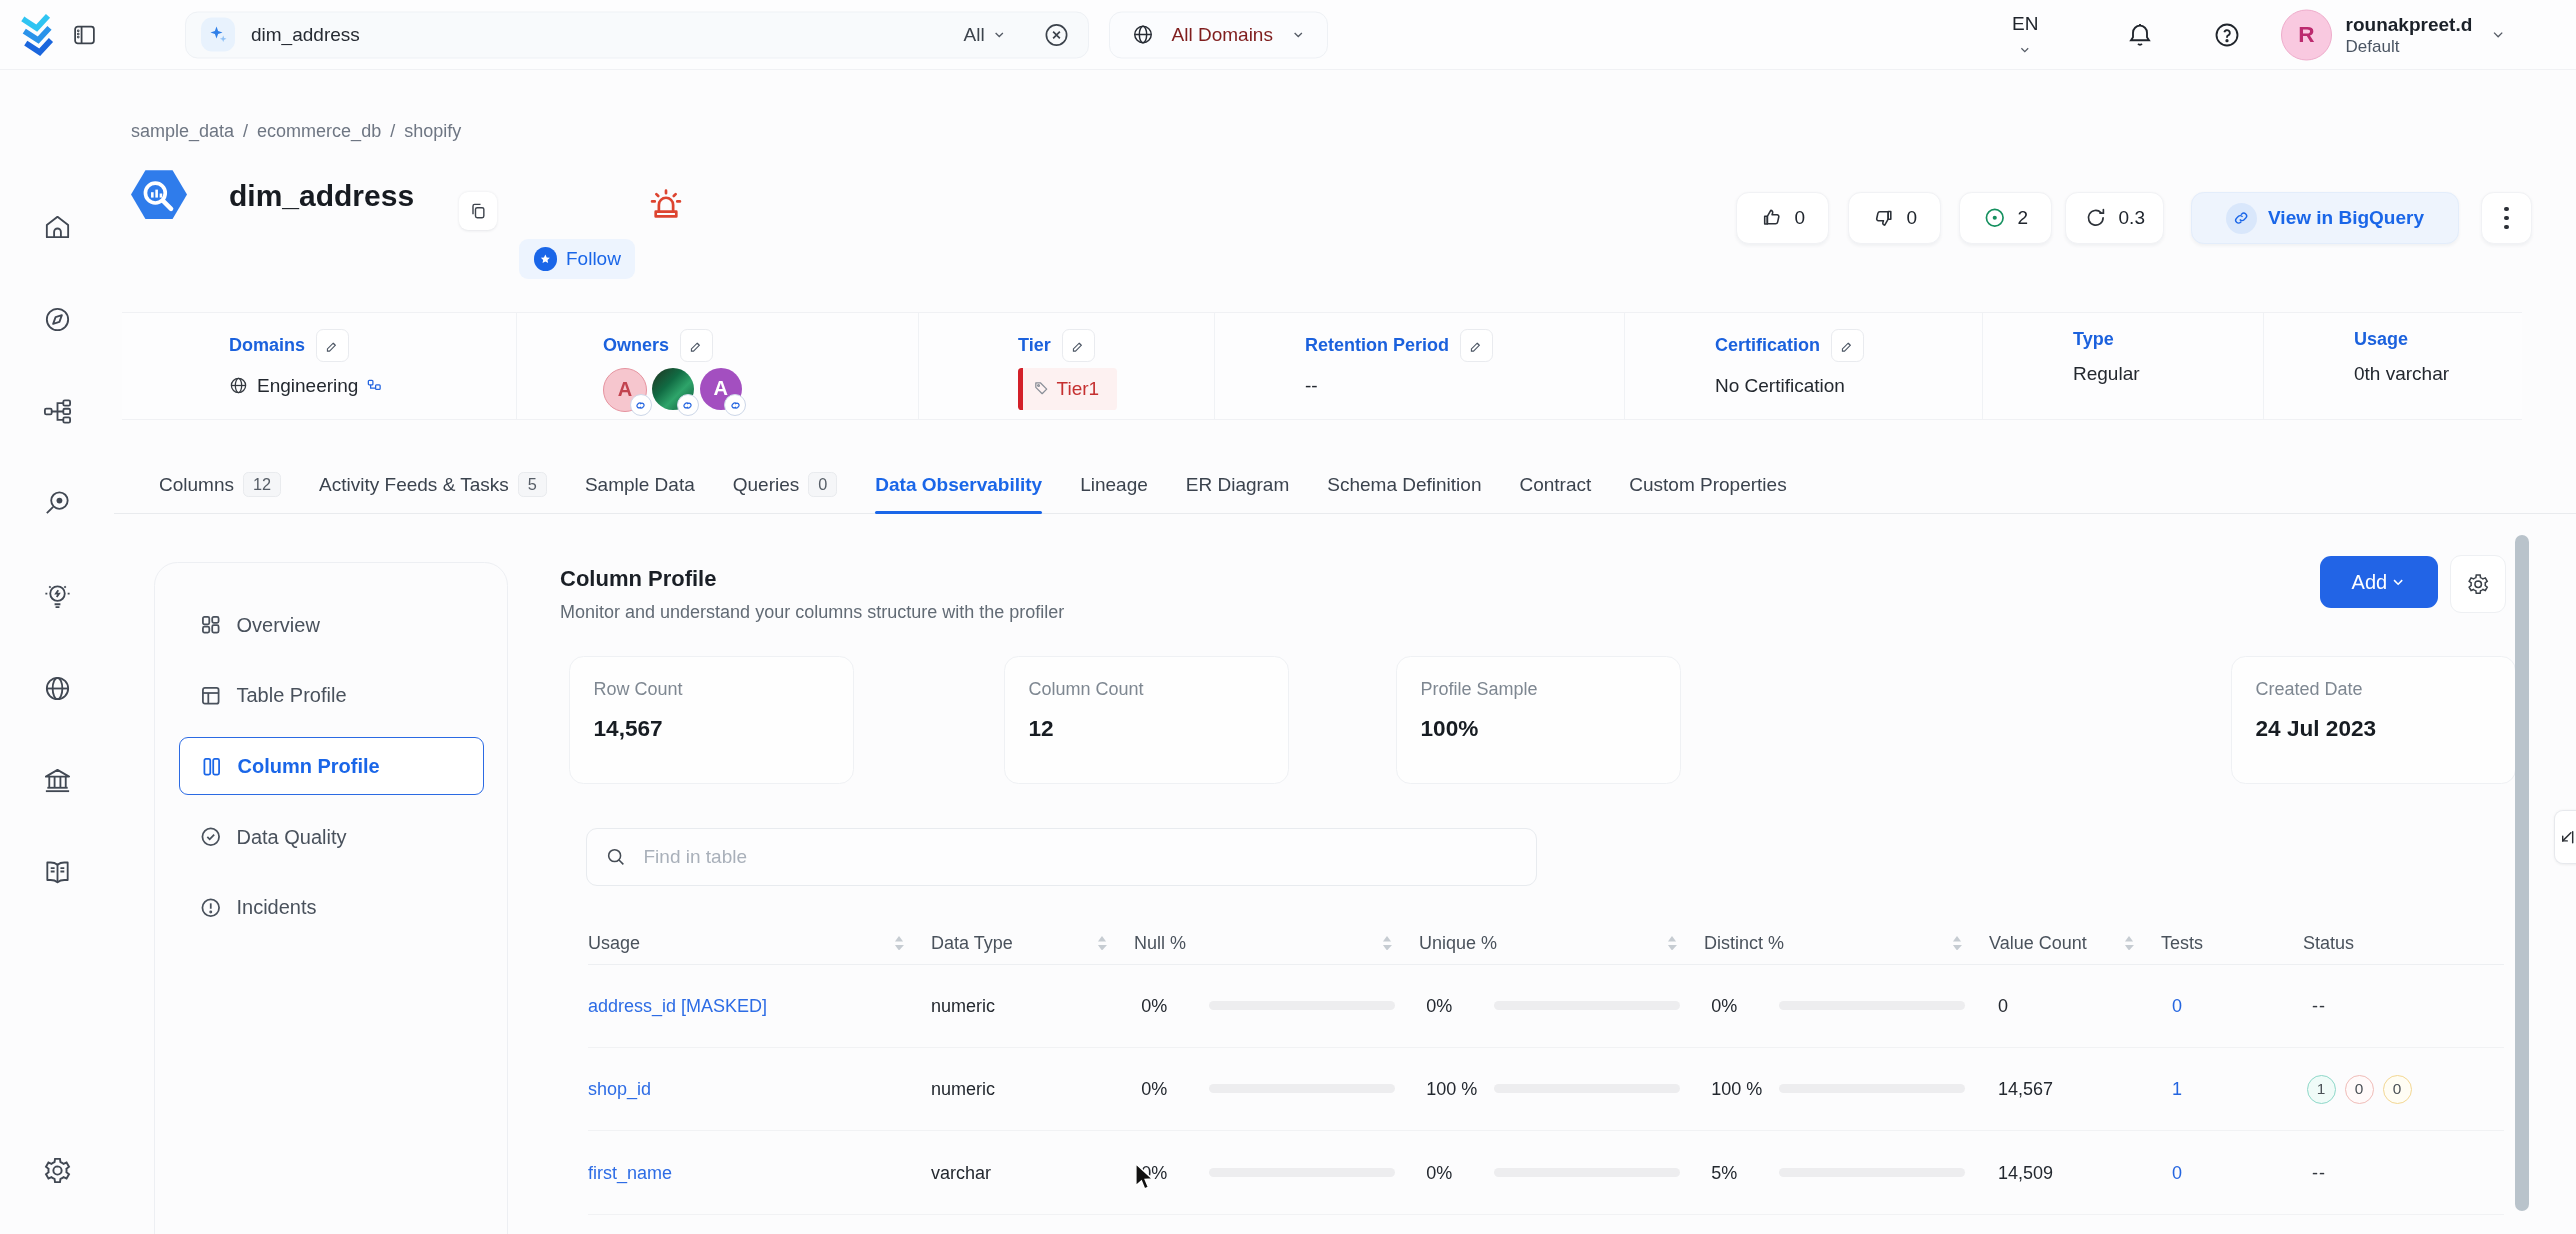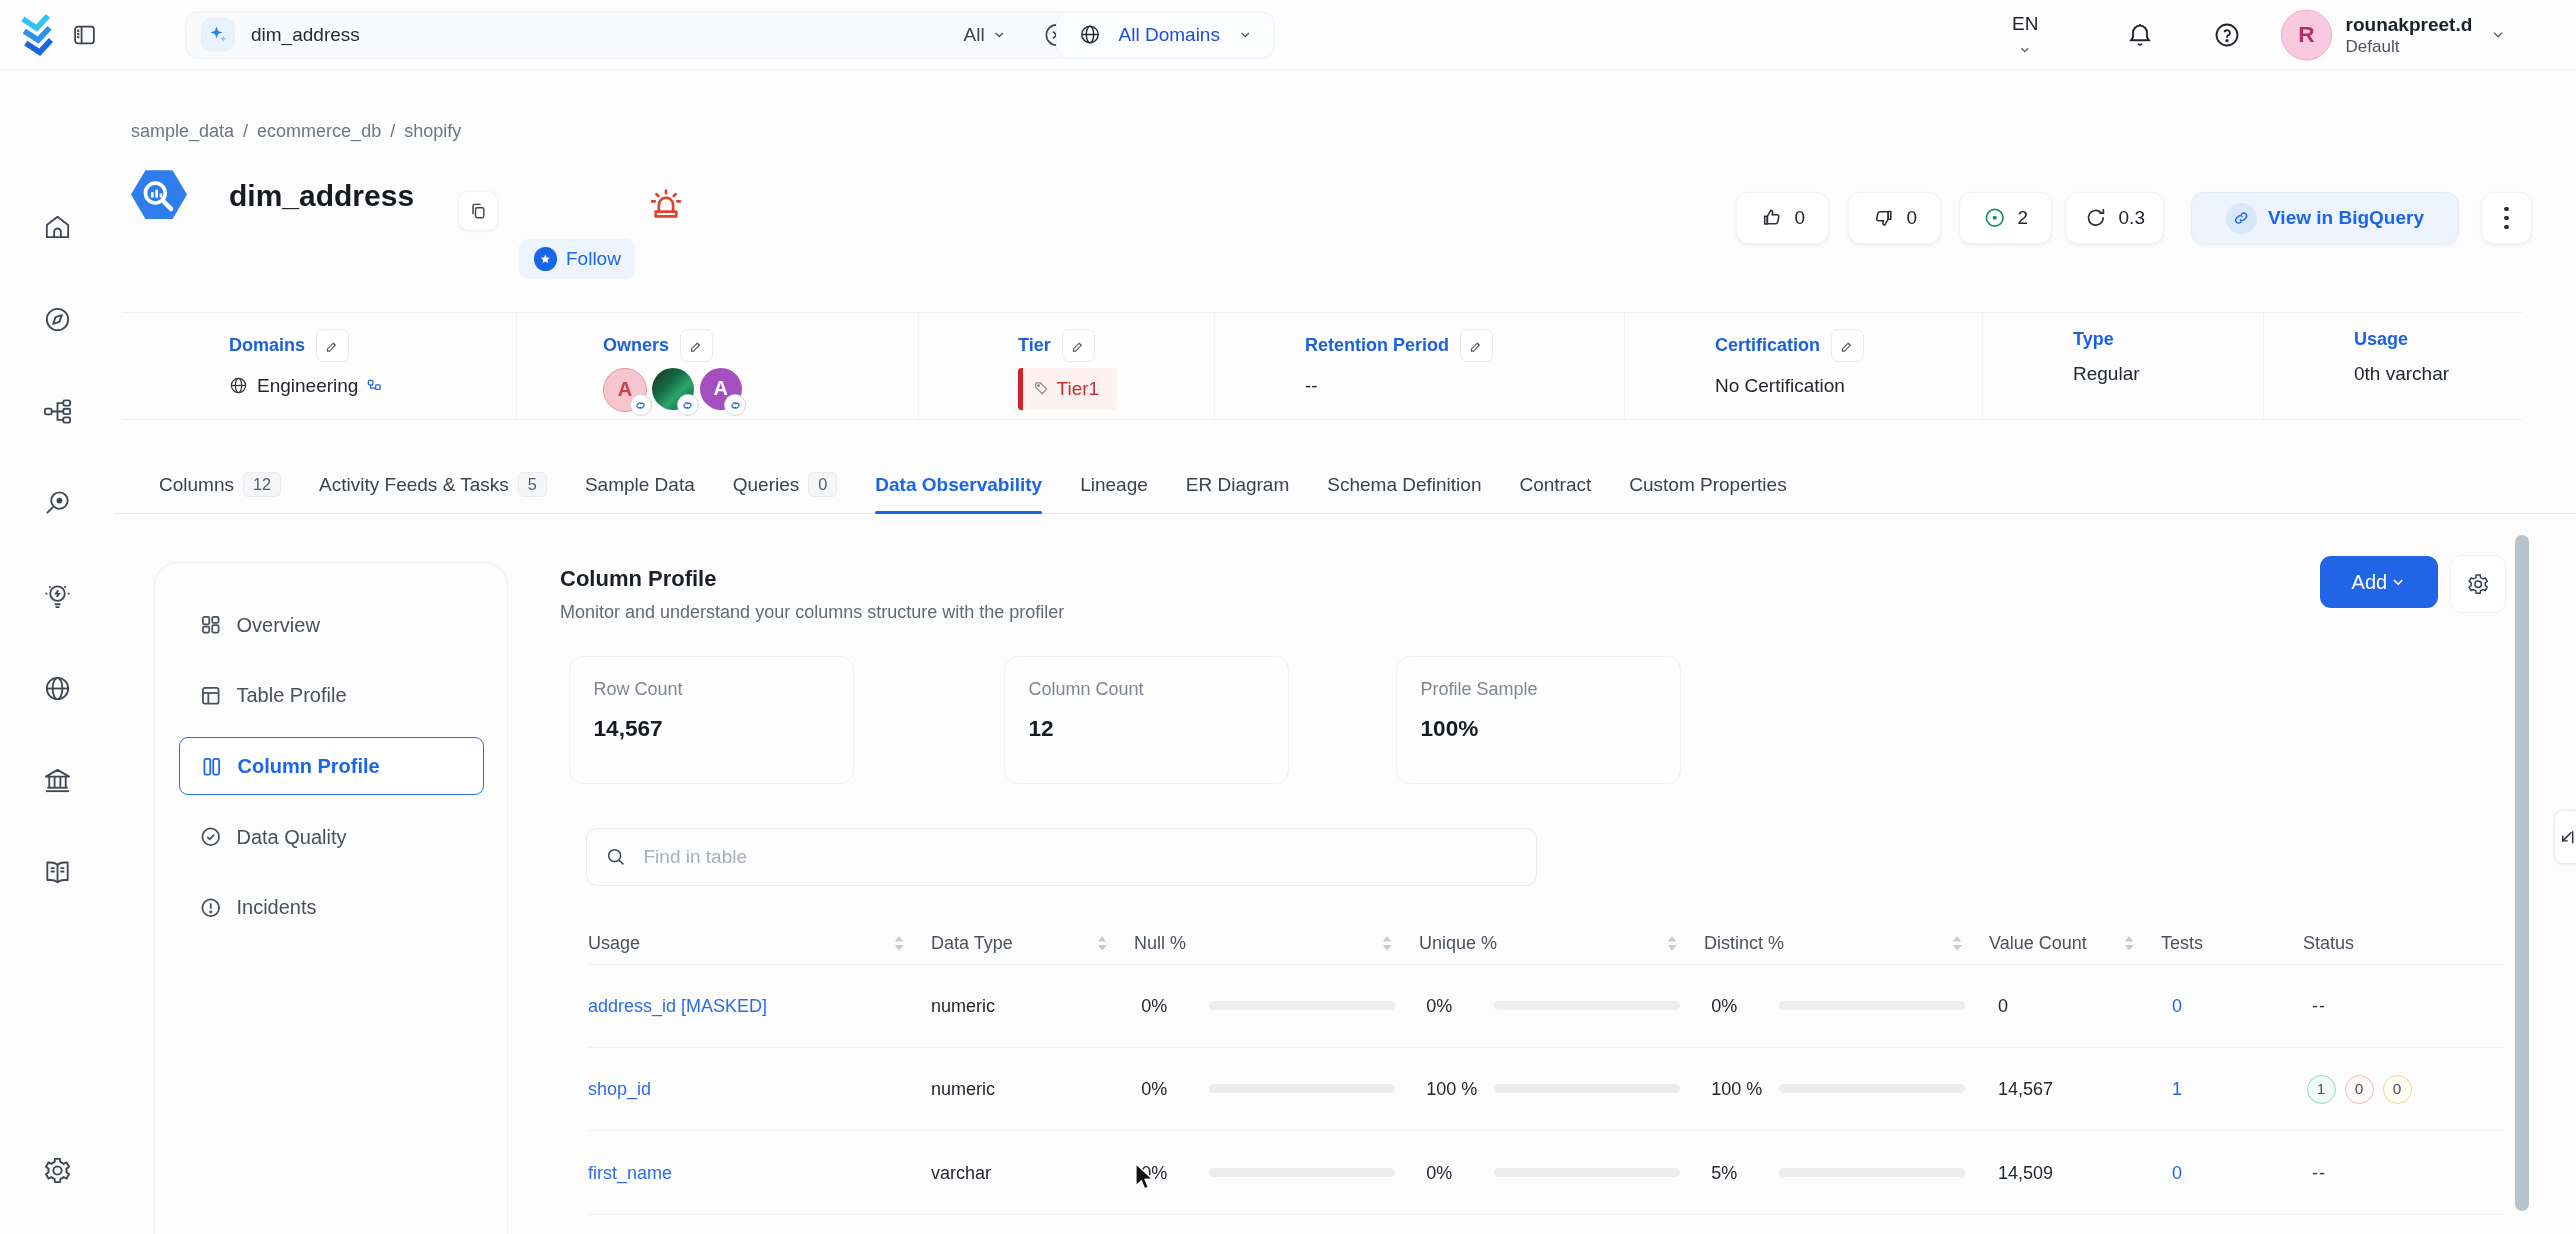--- a/index.html
+++ b/index.html
@@ -11,23 +11,23 @@
   #topbar{position:absolute;left:0;top:0;width:2576px;height:69px;background:#fdfdfe;border-bottom:0.9px solid #f0f1f4;z-index:5;}
   #topbar .cY{position:absolute;top:50%;transform:translateY(-50%);}
   #logo{position:absolute;left:16.3px;top:11px;cursor:pointer;}
   #ptoggle{left:72px;}
   #gsearch{left:185px;width:904px;height:47px;background:#f8fafc;border:0.9px solid #eef1f5;border-radius:12.7px;
            display:flex;align-items:center;padding:0 14.5px;box-sizing:border-box;gap:14.5px;}
   #gsearch .aichip{width:34px;height:34px;border-radius:11px;background:#e8f2fd;display:flex;align-items:center;justify-content:center;flex:0 0 auto;}
   #gsearch input{flex:1;border:none;outline:none;background:transparent;font:19px "Liberation Sans",sans-serif;color:#262b33;}
   #scope{display:flex;align-items:center;gap:7.2px;color:#3c434c;font-size:19px;margin-right:22px;cursor:pointer;}
   #clearsearch{margin-right:3.6px;cursor:pointer;}
-  #domfilter{left:1056px;width:219px;height:47px;border:0.9px solid #eef1f5;background:#fbfcfe;border-radius:12.7px;
+  #domfilter{left:1109px;width:219px;height:47px;border:0.9px solid #eef1f5;background:#fbfcfe;border-radius:12.7px;
              display:flex;align-items:center;justify-content:space-between;padding:0 22px;box-sizing:border-box;
-             font-size:19px;font-weight:500;color:#1d4ed8;cursor:pointer;text-align:right;}
+             font-size:19px;font-weight:500;color:#7f1d1d;cursor:pointer;text-align:right;}
   #lang{left:2012px;display:flex;align-items:center;gap:8.1px;font-size:19px;font-weight:500;color:#20252c;cursor:pointer;flex-direction:column;}
   #bell{left:2126px;cursor:pointer;}
   #help{left:2213px;cursor:pointer;}
   #userchip{left:2281px;display:flex;align-items:center;cursor:pointer;}
   .uavatar{width:49px;height:49px;border-radius:50%;background:#f9c9e0;border:0.9px solid #eeaccb;display:flex;align-items:center;justify-content:center;
            font-size:22.6px;font-weight:700;color:#bc2a6e;}
   .unames{margin-left:13.6px;line-height:1.25;}
   .uname{font-size:19px;font-weight:700;color:#1b2129;}
   .uws{font-size:17px;color:#4b5563;}
   #userchip .chev{margin-left:18px;}
@@ -646,20 +646,24 @@
     <div class="scvalue">14,567</div>
   </div>
   <div class="scard" id="scard1">
     <div class="sclabel">Column Count</div>
     <div class="scvalue">12</div>
   </div>
   <div class="scard" id="scard2">
     <div class="sclabel">Profile Sample</div>
     <div class="scvalue">100%</div>
   </div>
+  <div class="scard" id="scard4">
+    <div class="sclabel">Created Date</div>
+    <div class="scvalue">24 Jul 2023</div>
+  </div>
 
   <div id="findbox">
     <svg width="22" height="22" viewBox="0 0 24 24" fill="none" stroke="#454c55" stroke-width="1.7">
         <circle cx="10.5" cy="10.5" r="6.5"></circle>
         <path d="M15.3 15.3 20 20"></path>
       </svg>
     <input type="text" placeholder="Find in table" style="">
   </div>
 
   <div id="thead" class="tgrid">

